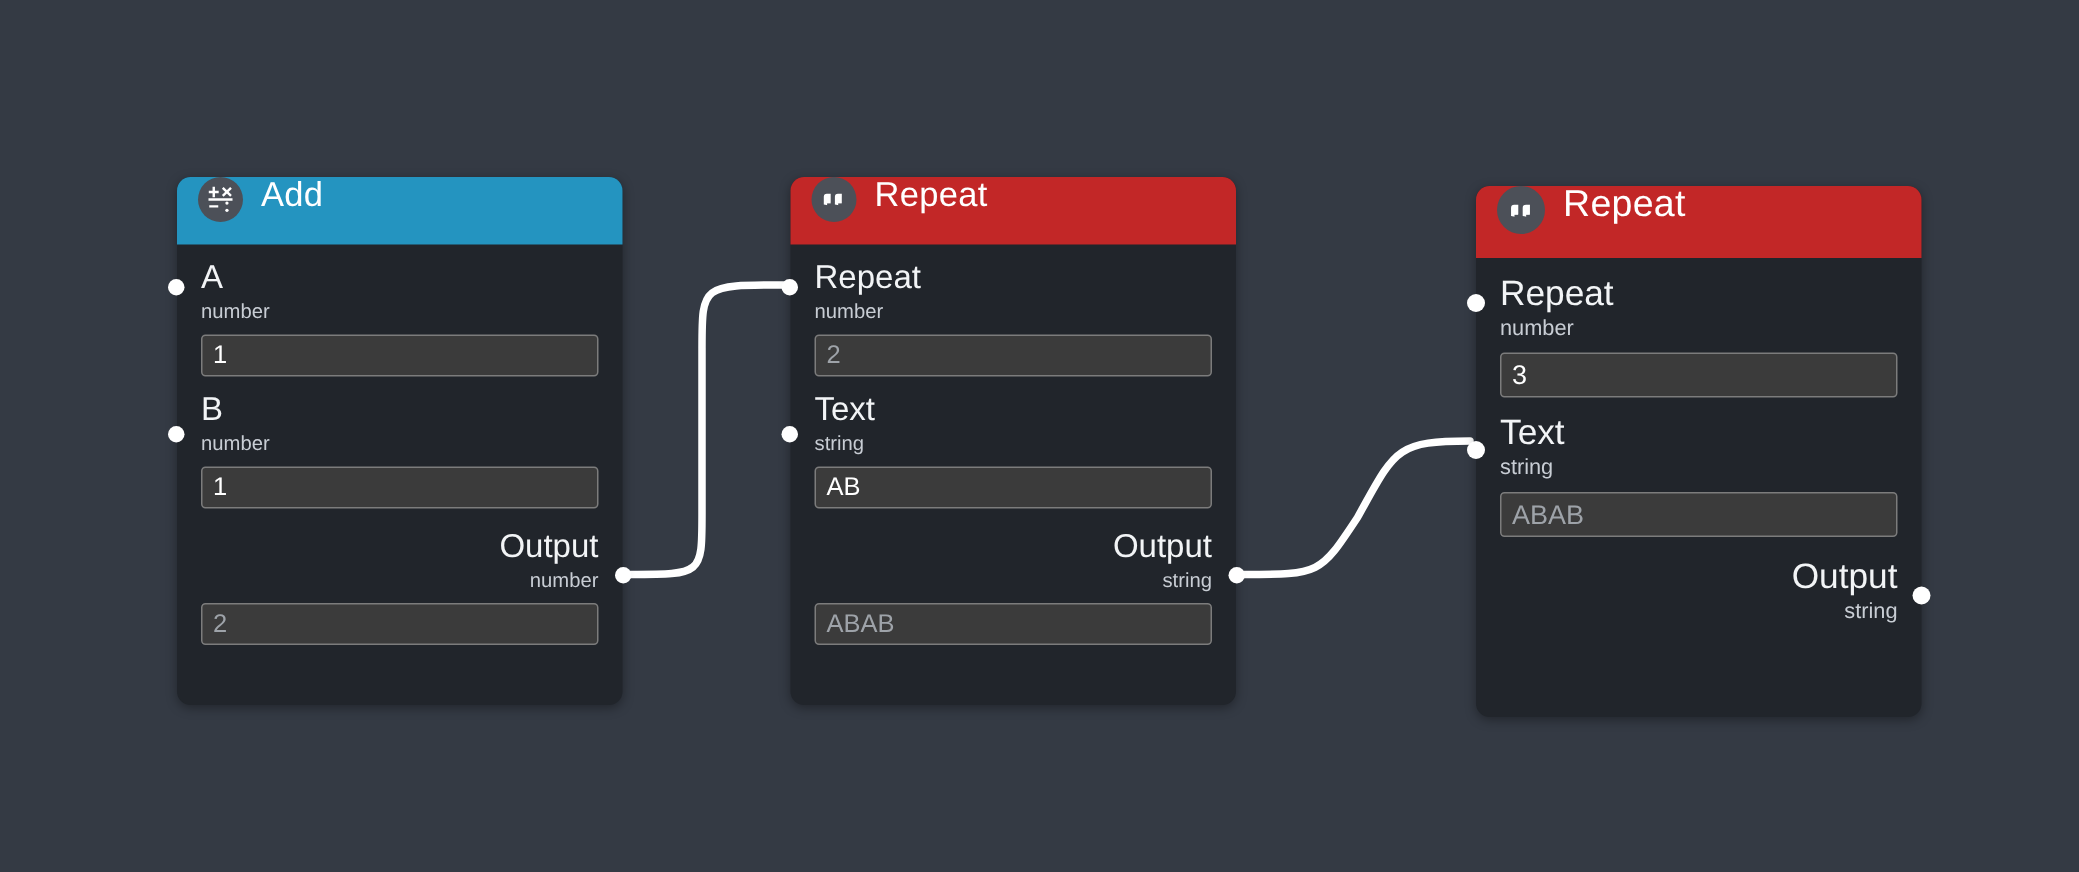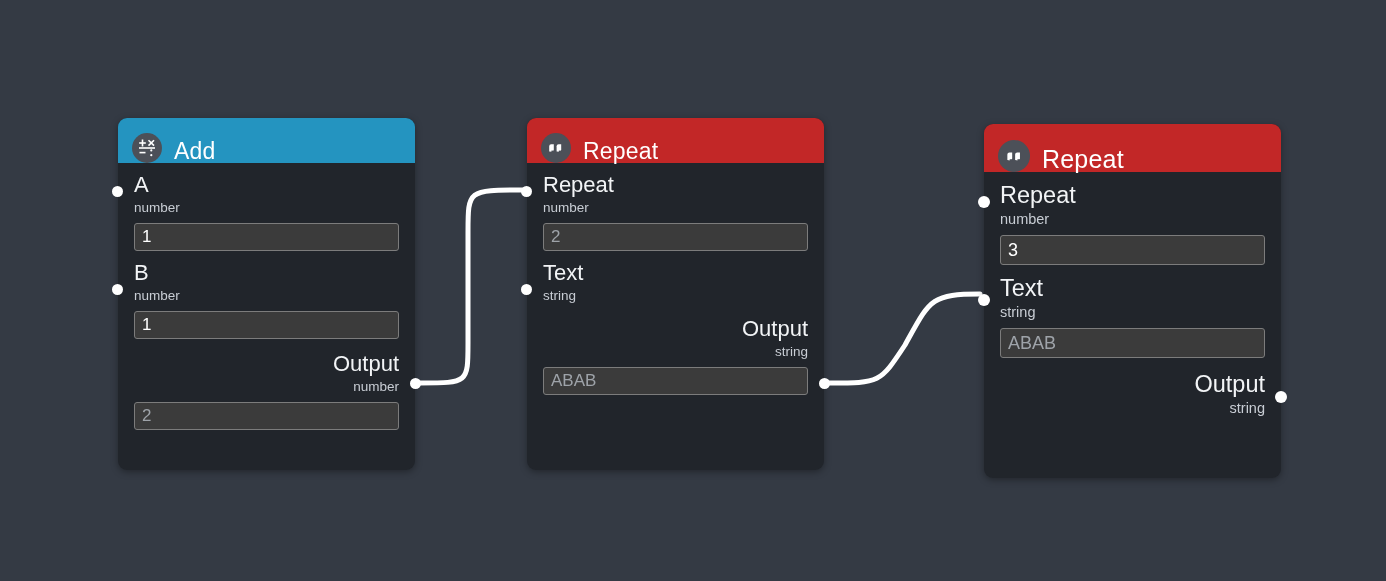--- a/index.html
+++ b/index.html
@@ -43,21 +43,21 @@
     position: absolute;
     border-radius: 9px;
     background: #21252b;
     box-shadow: 0 2px 7px rgba(0,0,0,0.35);
     z-index: 10;
   }
   .node-header {
     height: 45px;
     border-radius: 9px 9px 0 0;
     display: flex;
-    align-items: flex-end;
+    align-items: flex-start;
     padding-left: 14px;
     box-sizing: border-box;
   }
   .node-header.blue  { background: #2494c0; }
   .node-header.red   { background: #c22727; }
 
   .node-icon {
     width: 30px;
     height: 30px;
     border-radius: 50%;
@@ -207,20 +207,21 @@
 
       <div class="row row-in">
         <span class="port-label">Repeat</span>
         <span class="port-type">number</span>
         <div class="field readonly">2</div>
       </div>
 
       <div class="row row-in">
         <span class="port-label">Text</span>
         <span class="port-type">string</span>
+        <div class="field">AB</div>
       </div>
 
       <div class="row row-out">
         <span class="port-label">Output</span>
         <span class="port-type">string</span>
         <div class="field readonly">ABAB</div>
       </div>
     </div>
 
     <span class="port" style="left:-6px; top:68px;"></span>

